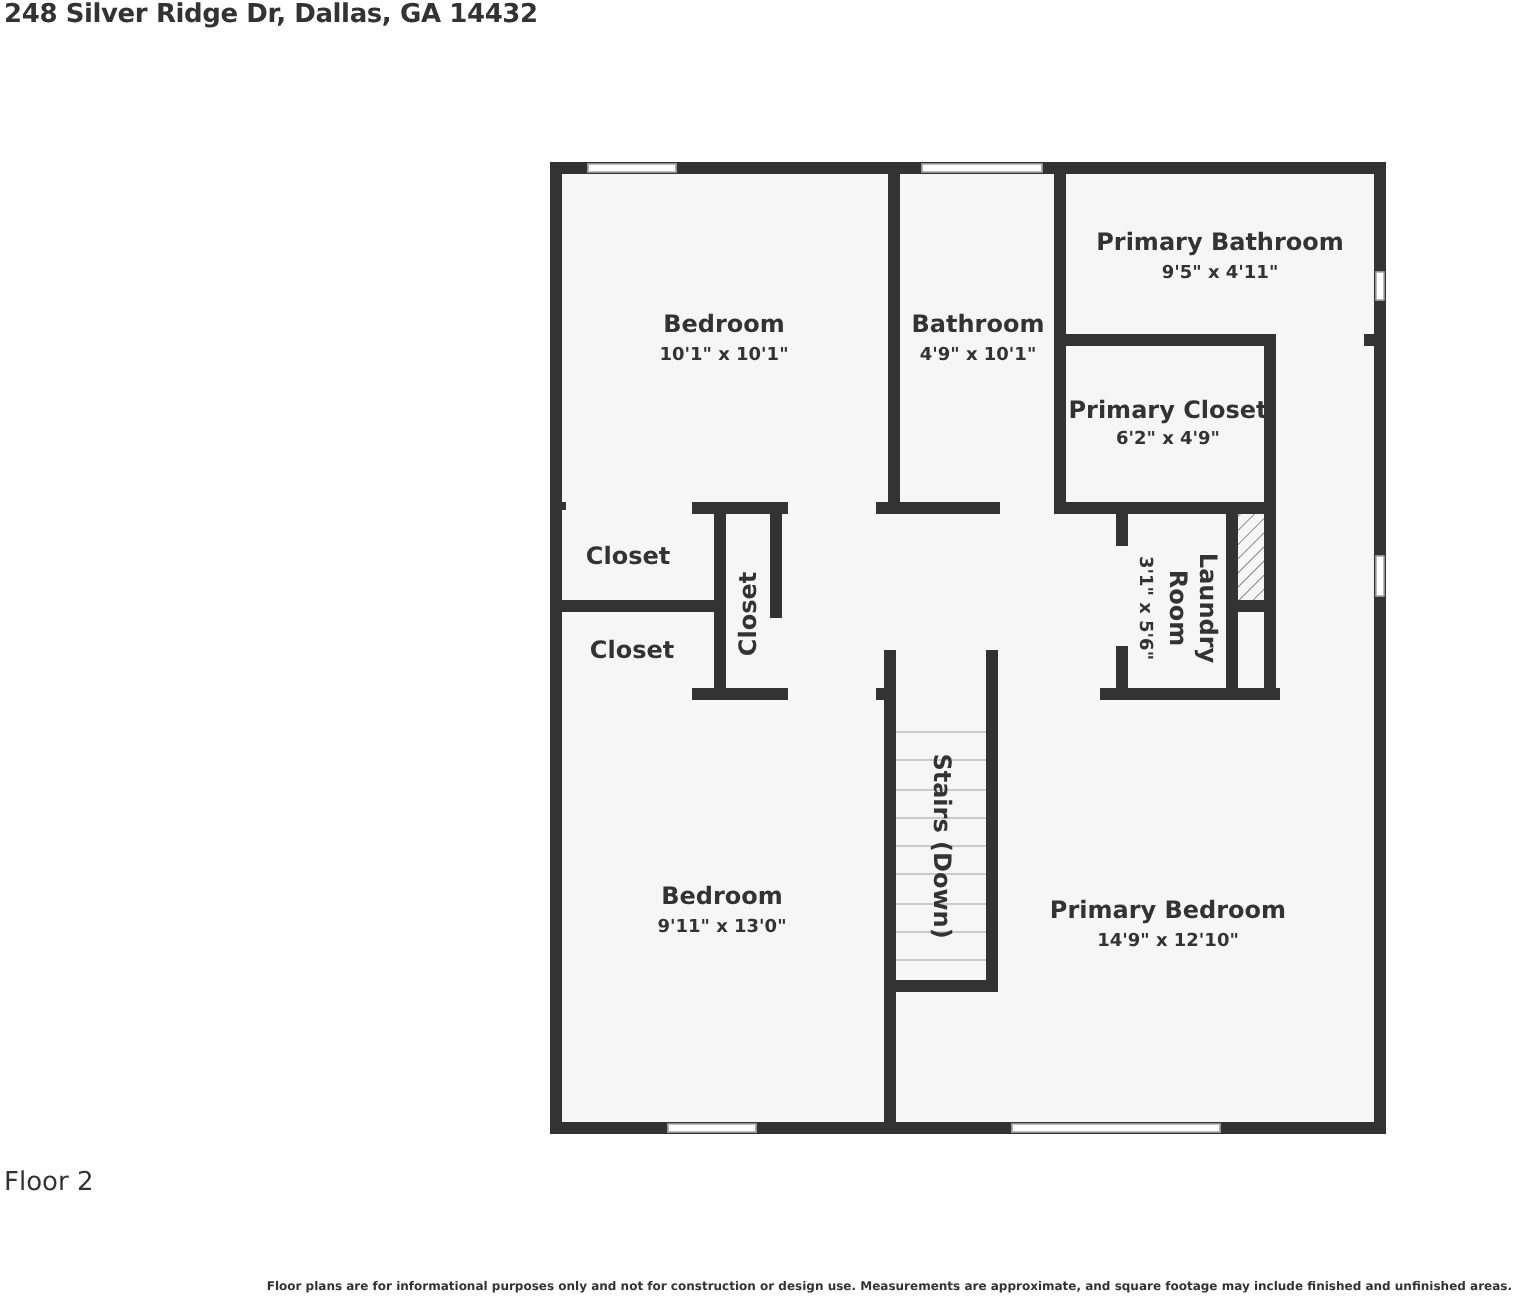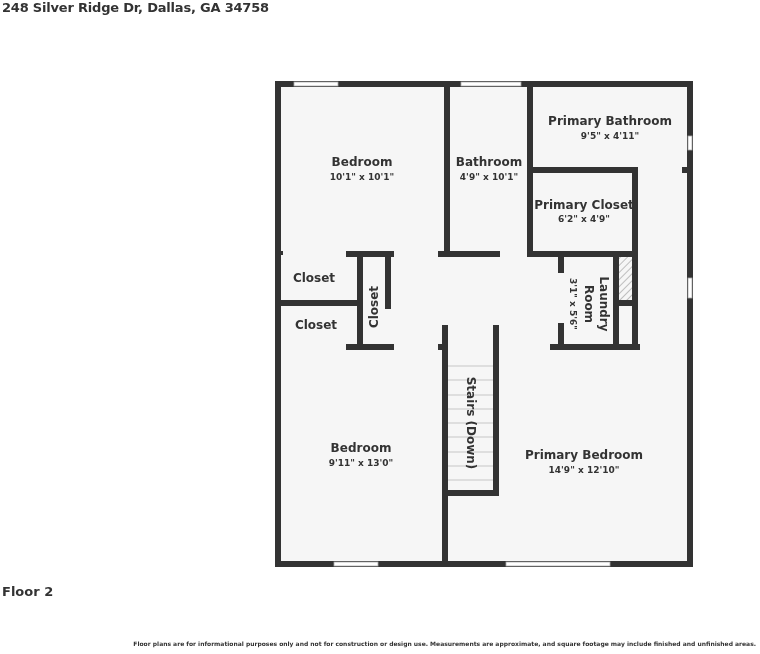--- a/index.html
+++ b/index.html
@@ -1,27 +1,27 @@
 <!DOCTYPE html>
 <html><head>
 <meta charset="utf-8">
 <style>
   html,body{margin:0;padding:0;background:#fff;}
   body{width:760px;height:654px;position:relative;overflow:hidden;font-family:"DejaVu Sans","Liberation Sans",sans-serif;}
   .address{position:absolute;left:2px;top:0px;font-size:13px;font-weight:bold;color:#333;letter-spacing:-0.2px;}
-  .floor-label{position:absolute;left:2px;top:584px;font-size:13px;font-weight:bold;color:#333;}
+  .floor-label{position:absolute;left:2px;top:584px;font-size:13px;font-weight:normal;color:#333;}
   .disclaimer{position:absolute;right:4px;top:640px;font-size:6px;font-weight:bold;color:#333;white-space:nowrap;}
   svg{position:absolute;left:0;top:0;}
   .rname{font-size:12px;font-weight:bold;fill:#333;text-anchor:middle;font-family:"DejaVu Sans","Liberation Sans",sans-serif;}
   .rdim{font-size:9px;font-weight:bold;fill:#333;text-anchor:middle;font-family:"DejaVu Sans","Liberation Sans",sans-serif;}
 </style>
 </head>
 <body>
 
-<div class="address">248 Silver Ridge Dr, Dallas, GA 34758</div>
+<div class="address">248 Silver Ridge Dr, Dallas, GA 14432</div>
 
 <svg width="760" height="654">
 
   <rect x="276" y="82" width="416" height="484" fill="#f6f6f6"></rect>
 
   <g fill="#333">
     <rect x="275" y="81" width="418" height="6"></rect>
     <rect x="275" y="561" width="418" height="6"></rect>
     <rect x="275" y="81" width="6" height="486"></rect>
     <rect x="687" y="81" width="6" height="486"></rect>

